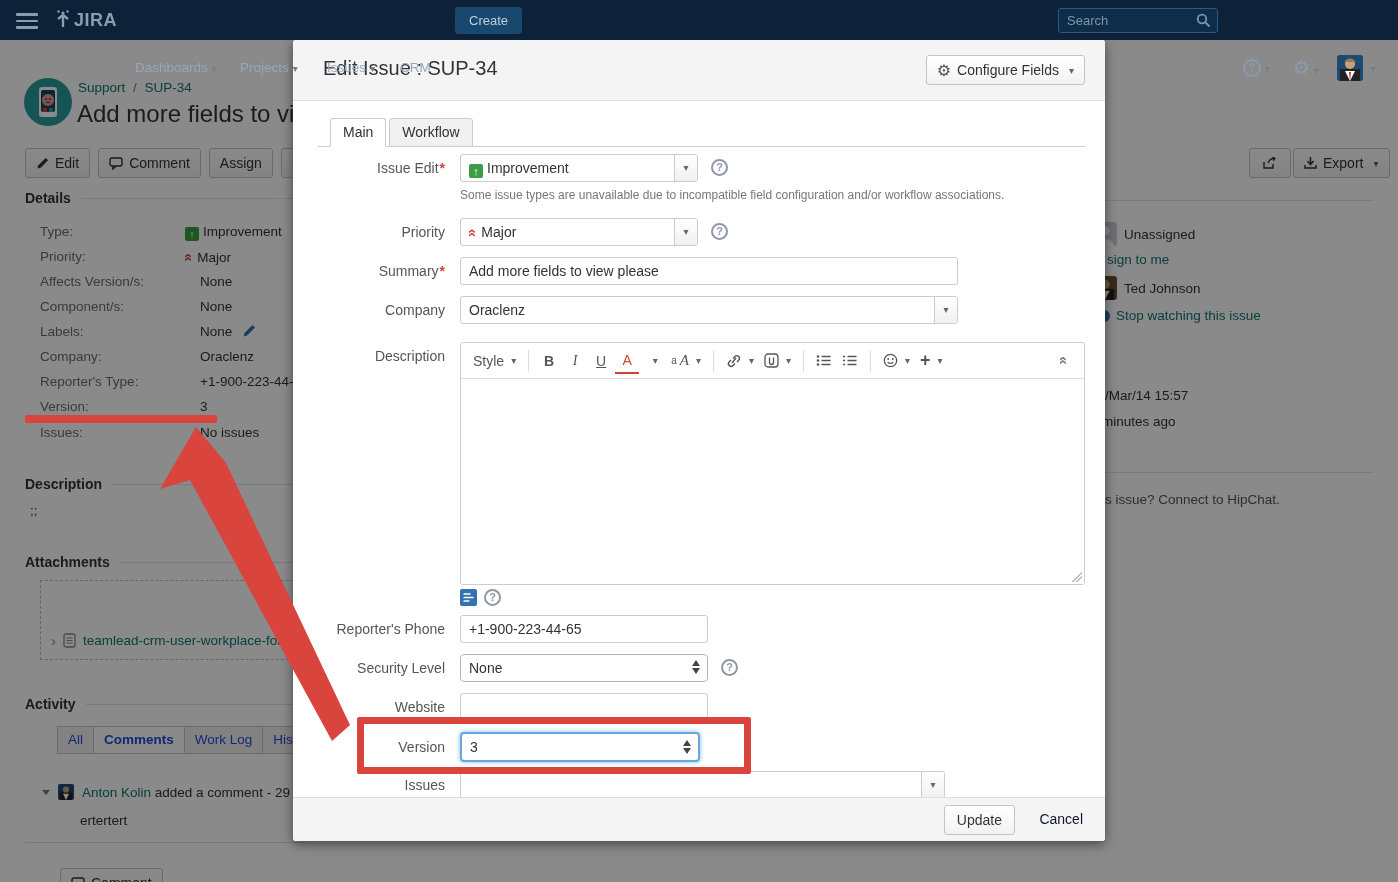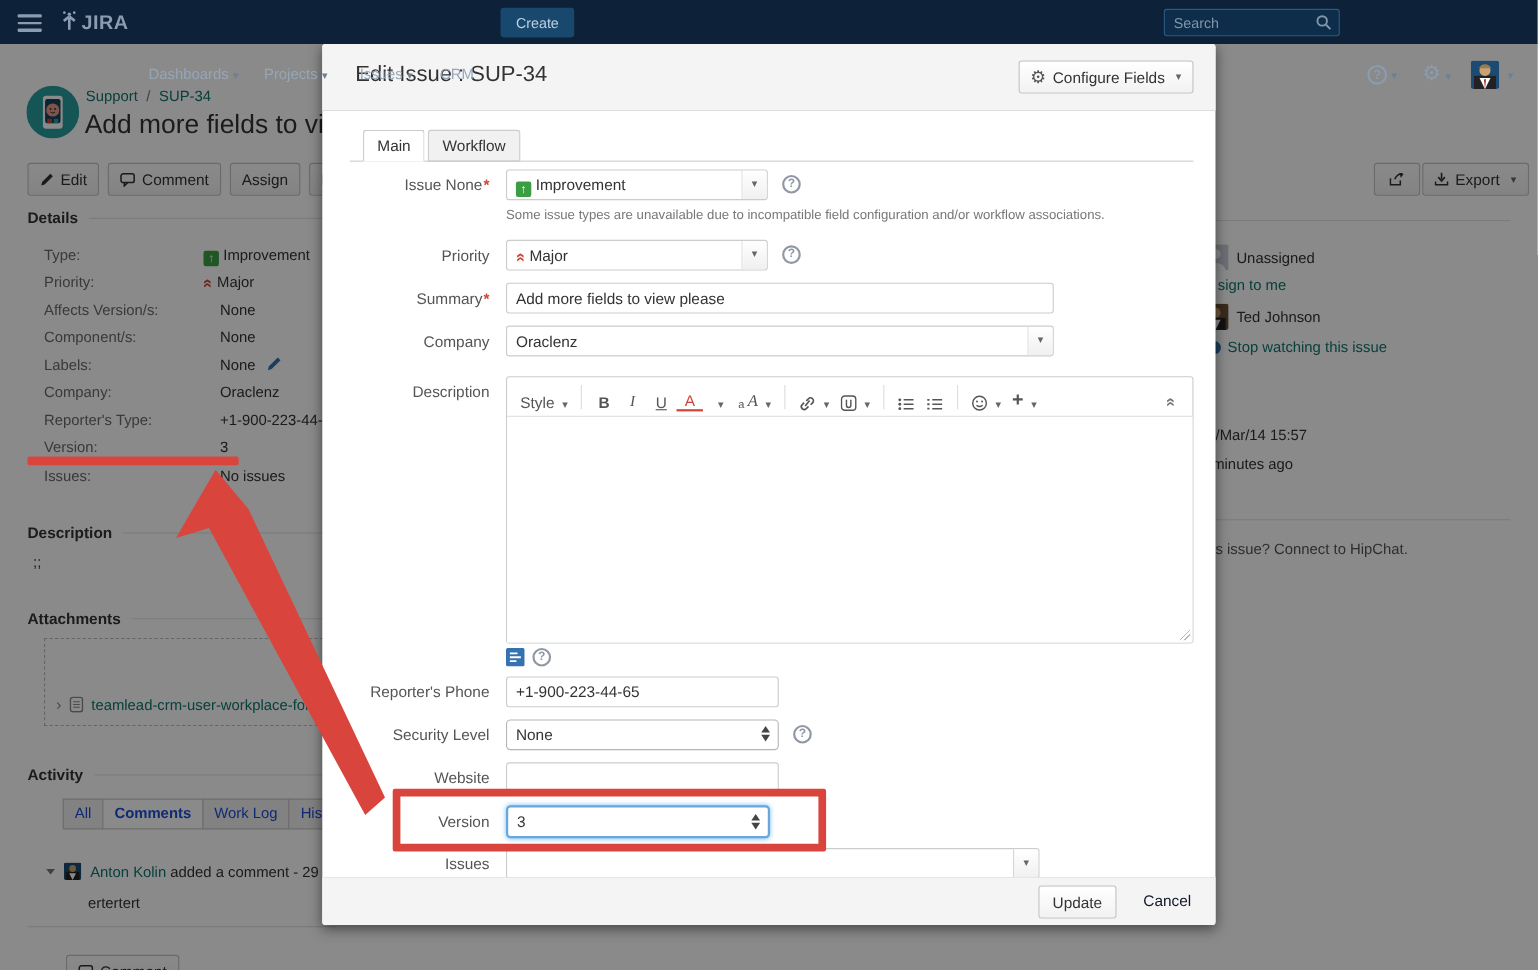--- a/index.html
+++ b/index.html
@@ -54,21 +54,21 @@
   .ddwrap .val { position:absolute; left:8px; top:0; line-height:26px; font-size:14px; color:#333; white-space:nowrap; }
   .ddbtn { position:absolute; right:0; top:0; bottom:0; width:23px; background:linear-gradient(#fff,#f0f0f0); border-left:1px solid #ccc; border-radius:0 2px 2px 0; text-align:center; line-height:26px; color:#666; font-size:10px; cursor:pointer; }
   .help-ic { display:inline-block; width:17px; height:17px; border:2px solid #8f98a3; border-radius:50%; color:#8f98a3; font-size:11px; font-weight:bold; text-align:center; line-height:13px; cursor:pointer; }
   .mac-select { position:absolute; height:28px; border:1px solid #b5b5b5; border-radius:4px; background:#fff; cursor:pointer; }
   .mac-select .val { position:absolute; left:8px; line-height:26px; font-size:14px; color:#333; }
   .spinner { position:absolute; right:7px; top:5px; display:flex; flex-direction:column; gap:2px; }
   .spin-up { width:0; height:0; border-left:4px solid transparent; border-right:4px solid transparent; border-bottom:6px solid #444; }
   .spin-dn { width:0; height:0; border-left:4px solid transparent; border-right:4px solid transparent; border-top:6px solid #444; }
   .editor { position:absolute; left:167px; top:302px; right:20px; border:1px solid #ccc; border-radius:3px; }
   .etoolbar { height:36px; border-bottom:1px solid #ddd; display:flex; align-items:center; padding:0 8px; gap:2px; }
-  .tb { height:26px; min-width:24px; padding:0 4px; display:inline-flex; align-items:flex-end; justify-content:center; font-size:14px; color:#555; cursor:pointer; border-radius:3px; gap:3px; }
+  .tb { height:26px; min-width:24px; padding:0 4px; display:inline-flex; align-items:center; justify-content:center; font-size:14px; color:#555; cursor:pointer; border-radius:3px; gap:3px; }
   .tb b { font-weight:bold; } .tb i { font-family:"Liberation Serif",serif; }
   .tbsep { width:1px; height:22px; background:#ddd; margin:0 6px; }
   .earea { height:205px; background:#fff; position:relative; }
   .rz { position:absolute; right:2px; bottom:2px; width:10px; height:10px;
         background:linear-gradient(135deg, transparent 50%, #bbb 50%, #bbb 56%, transparent 56%, transparent 70%, #bbb 70%, #bbb 76%, transparent 76%); }
   .m-footer { position:absolute; left:0; right:0; top:757px; height:44px; background:#f4f4f4; border-top:1px solid #ddd; border-radius:0 0 3px 3px; }
   .update-btn { position:absolute; right:90px; top:7px; height:30px; padding:0 12px; background:linear-gradient(#fff,#f2f2f2); border:1px solid #c4c4c4; border-radius:3px; font-size:14px; color:#333; cursor:pointer; font-family:"Liberation Sans",sans-serif; }
   .cancel-link { position:absolute; right:22px; top:13px; font-size:14px; color:#0f172a; cursor:pointer; }
 
   
@@ -324,21 +324,21 @@
       </div>
     </div>
 
     <div class="m-tabs">
       <div class="m-tab active">Main</div>
       <div class="m-tab">Workflow</div>
     </div>
     <div class="m-hr"></div>
 
     <div class="frow" style="top:114px;height:28px">
-      <div class="flab"><span>Issue None</span><span class="req">*</span></div>
+      <div class="flab"><span>Issue Edit</span><span class="req">*</span></div>
       <div class="ddwrap" style="left:167px;width:238px">
         <span class="val"><span class="type-ic">↑</span><span>Improvement</span></span>
         <span class="ddbtn">▾</span>
       </div>
       <span class="help-ic" style="position:absolute;left:418px;top:5px">?</span>
     </div>
     <div style="position:absolute;left:167px;top:148px;font-size:12px;color:#777">Some issue types are unavailable due to incompatible field configuration and/or workflow associations.</div>
 
     <div class="frow" style="top:178px;height:28px">
       <div class="flab"><span>Priority</span></div>

